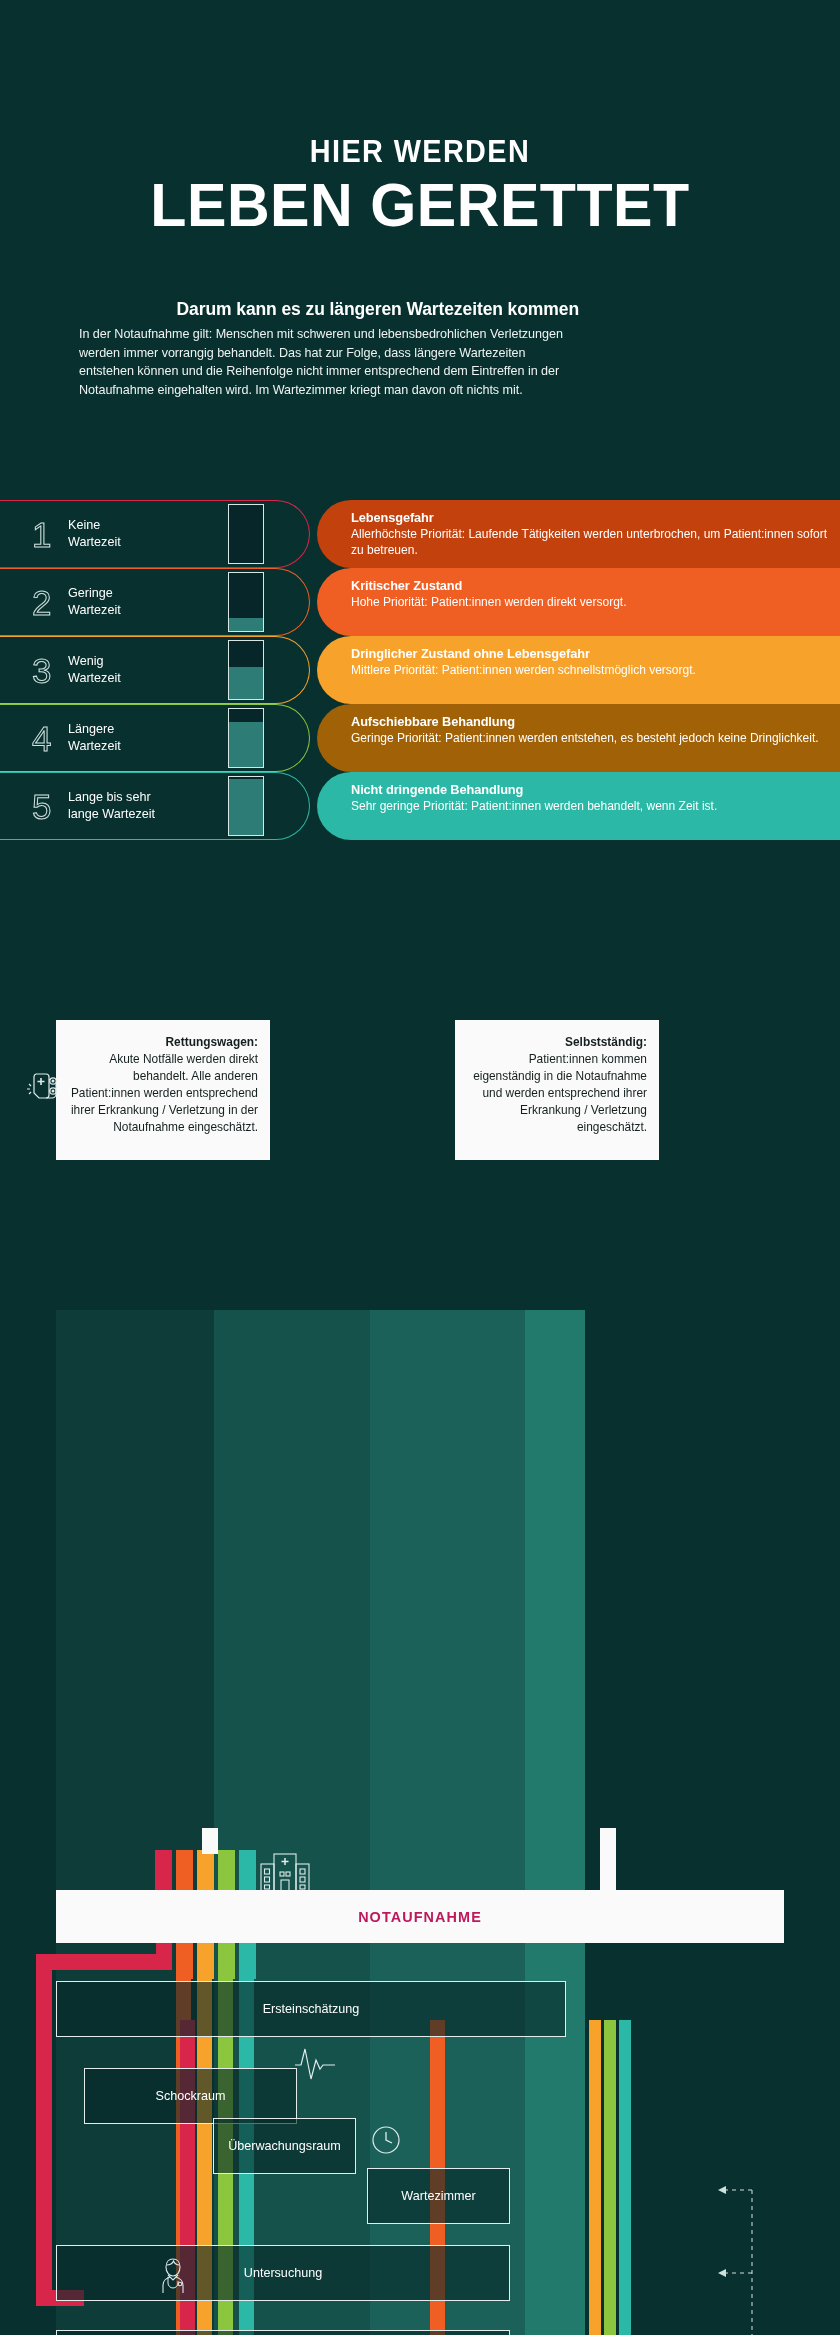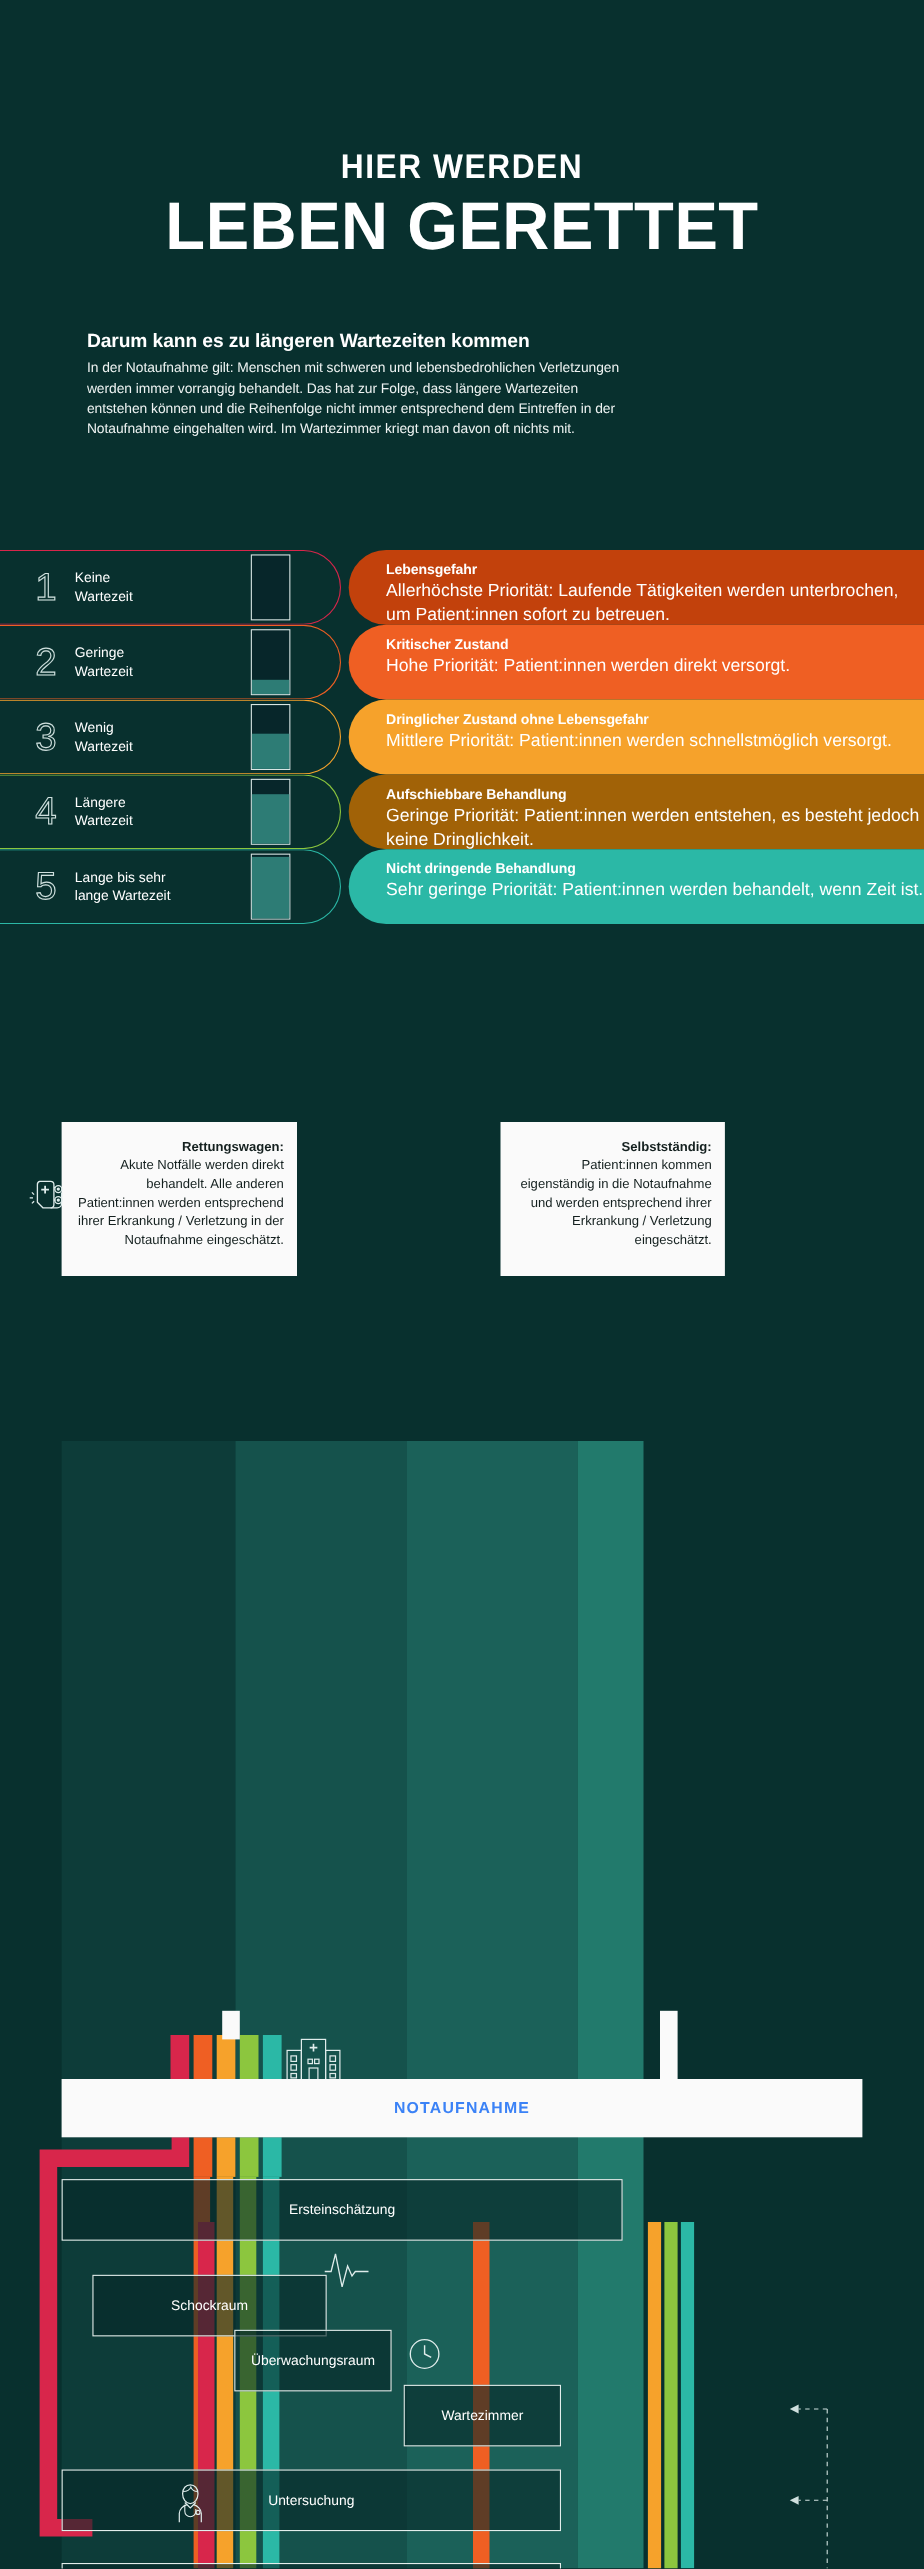--- a/index.html
+++ b/index.html
@@ -24,20 +24,21 @@
     font-size:61px;font-weight:bold;letter-spacing:0.5px;
     line-height:1;margin-top:8px;
     transform:scaleX(.97);
   }
 
   
   .intro{position:absolute;left:79px;top:299px;width:500px;}
   .intro h2{
     font-size:17.5px;font-weight:bold;margin:0 0 4px 0;line-height:1.25;
     letter-spacing:-0.1px;
+    text-align:right;
   }
   .intro p{
     font-size:12.6px;line-height:1.48;margin:0;color:#eef3f2;
     letter-spacing:-0.05px;
   }
 
   
   .prio-wrap{position:absolute;left:0;top:500px;width:840px;}
   .prio-row{position:relative;height:68px;margin-bottom:0;}
   .prio-left{
@@ -63,35 +64,35 @@
     background:#07262a;box-sizing:border-box;
     display:flex;flex-direction:column;justify-content:flex-end;
   }
   .gauge-fill{width:100%;background:#2d7c75;}
   .prio-right{
     position:absolute;left:317px;top:0;width:523px;height:68px;
     border-radius:34px 0 0 34px;
     box-sizing:border-box;padding:10px 0 0 34px;
   }
   .prio-title{font-size:12.8px;font-weight:bold;line-height:1.2;margin-bottom:2px;letter-spacing:-0.1px;}
-  .prio-desc{font-size:16px;line-height:1.33;}
+  .prio-desc{font-size:12px;line-height:1.33;}
 
   
   .flow{position:absolute;left:0;top:1010px;width:840px;height:1325px;}
 
   .infobox{
     position:absolute;background:#fafafa;color:#14201f;
     font-size:11.9px;line-height:1.42;text-align:right;
     padding:14px 12px 14px 12px;box-sizing:border-box;
   }
   .infobox b{font-weight:bold;display:block;margin-bottom:0px;}
 
   .notaufnahme{
     position:absolute;left:56px;top:880px;width:728px;height:53px;
-    background:#fafafa;color:#3b82f6;
+    background:#fafafa;color:#be185d;
     font-size:14.4px;font-weight:bold;letter-spacing:1.1px;
     display:flex;align-items:center;justify-content:center;
   }
 
   .fbox{
     position:absolute;border:1.1px solid #e3eeec;background:rgba(6,40,40,0.62);
     color:#ffffff;font-size:12.6px;
     display:flex;align-items:center;justify-content:center;
     box-sizing:border-box;
   }

